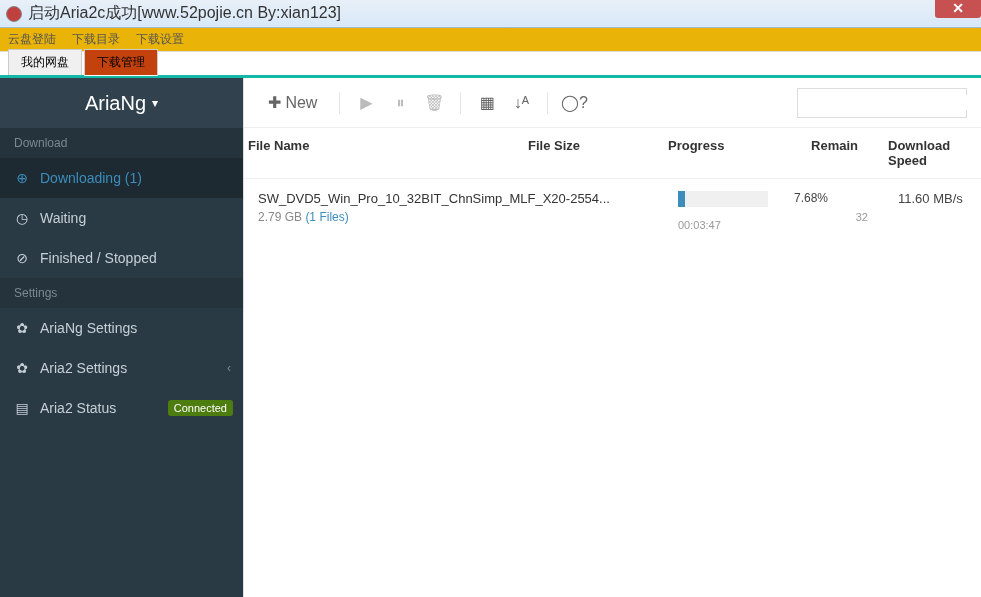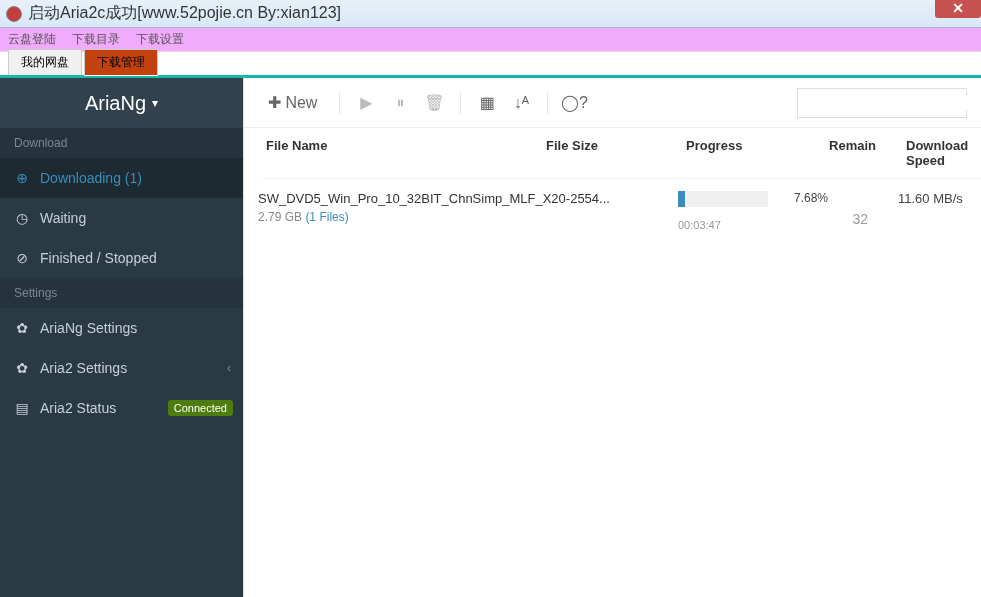--- a/index.html
+++ b/index.html
@@ -4,21 +4,21 @@
   <style>
     * { margin: 0; padding: 0; box-sizing: border-box; font-family: "Microsoft YaHei", Arial, sans-serif; }
     body { width: 981px; height: 597px; overflow: hidden; background: #fff; }
     
     
     .titlebar { height: 28px; background: linear-gradient(#e8f0f8, #d8e8f8); display: flex; align-items: center; padding: 0 6px; border-bottom: 1px solid #a0b8d0; position: relative; }
     .titlebar-icon { width: 16px; height: 16px; background: #c04040; border-radius: 50%; margin-right: 6px; border: 1px solid #888; }
     .titlebar-text { font-size: 16px; color: #333; }
     .close-btn { position: absolute; right: 0; top: -2px; width: 46px; height: 20px; background: #c75050; color: #fff; display: flex; align-items: center; justify-content: center; font-size: 14px; font-weight: bold; border-bottom-left-radius: 3px; border-bottom-right-radius: 3px; }
     
-    .menubar { height: 24px; background: #f0abfc; display: flex; align-items: center; padding: 0 8px; gap: 16px; font-size: 12px; color: #555; border-bottom: 1px solid #ddd; }
+    .menubar { height: 24px; background: #eab308; display: flex; align-items: center; padding: 0 8px; gap: 16px; font-size: 12px; color: #555; border-bottom: 1px solid #ddd; }
     .menubar span { cursor: pointer; }
     
     .tabbar { height: 26px; background: #fff; display: flex; align-items: flex-end; border-bottom: 3px solid #14b8a6; padding-left: 8px; }
     .tab { padding: 4px 12px; font-size: 12px; border: 1px solid #ccc; border-bottom: none; margin-right: 2px; background: #f0f0f0; cursor: pointer; }
     .tab.active { background: #c2410c; border-bottom: 1px solid #fff; margin-bottom: -1px; }
     
     .app { display: flex; height: calc(597px - 28px - 24px - 26px); }
     
     
     .sidebar { width: 243px; background: #2a3a44; color: #c5cfd6; display: flex; flex-direction: column; font-size: 14px; }
@@ -34,40 +34,40 @@
     
     .main { flex: 1; display: flex; flex-direction: column; background: #fff; border-left: 1px solid #ddd; }
     .toolbar { height: 50px; border-bottom: 1px solid #eee; display: flex; align-items: center; padding: 0 14px; gap: 6px; color: #777; }
     .tb-new { display: flex; align-items: center; gap: 4px; font-size: 16px; color: #666; padding: 6px 10px; cursor: pointer; }
     .tb-sep { width: 1px; height: 22px; background: #e6e6e6; margin: 0 6px; }
     .tb-icon { width: 28px; height: 28px; display: flex; align-items: center; justify-content: center; color: #bbb; cursor: pointer; font-size: 16px; }
     .tb-icon.enabled { color: #666; }
     .searchbox { margin-left: auto; width: 170px; height: 30px; border: 1px solid #ddd; display: flex; align-items: center; padding: 0 8px; }
     .searchbox input { border: none; outline: none; flex: 1; font-size: 13px; }
     
-    .thead { display: flex; padding: 10px 4px; font-size: 13px; color: #333; font-weight: 600; border-bottom: 1px solid #f0f0f0; margin-left: 18px; }
+    .thead { display: flex; padding: 10px 4px; font-size: 13px; color: #333; font-weight: 600; border-bottom: 1px solid #f0f0f0; }
     .col-name { flex: 0 0 280px; }
     .col-size { flex: 0 0 140px; }
     .col-prog { flex: 0 0 100px; text-align: left; }
     .col-remain { flex: 0 0 90px; text-align: right; }
     .col-speed { flex: 1; padding-left: 30px; }
     
     .row { display: flex; padding: 12px 14px; font-size: 13px; color: #444; align-items: flex-start; }
     .row .fname { color: #333; white-space: nowrap; overflow: hidden; text-overflow: ellipsis; max-width: 360px; }
     .row .fmeta { color: #888; font-size: 12px; margin-top: 4px; }
     .row .fmeta a { color: #3c8dbc; text-decoration: none; }
     .row .namecol { flex: 0 0 420px; }
     .row .progcol { flex: 0 0 100px; }
     .row .remaincol { flex: 0 0 90px; text-align: right; }
     .row .speedcol { flex: 1; padding-left: 30px; }
     .pbar { width: 90px; height: 16px; background: #f0f0f0; position: relative; }
     .pbar-fill { height: 100%; background: #3c8dbc; }
     .ppct { font-size: 12px; text-align: right; margin-top: 0; position: absolute; right: -50px; top: 0; }
     .ptime { font-size: 11px; color: #999; margin-top: 12px; }
-    .premain-sub { font-size: 14px; color: #999; margin-top: 4px; }
+    .premain-sub { font-size: 11px; color: #999; margin-top: 4px; }
   </style>
 </head>
 <body>
 
 <div class="titlebar">
   <div class="titlebar-icon"></div>
   <div class="titlebar-text">启动Aria2c成功[www.52pojie.cn By:xian123]</div>
   <div class="close-btn">✕</div>
 </div>
 

